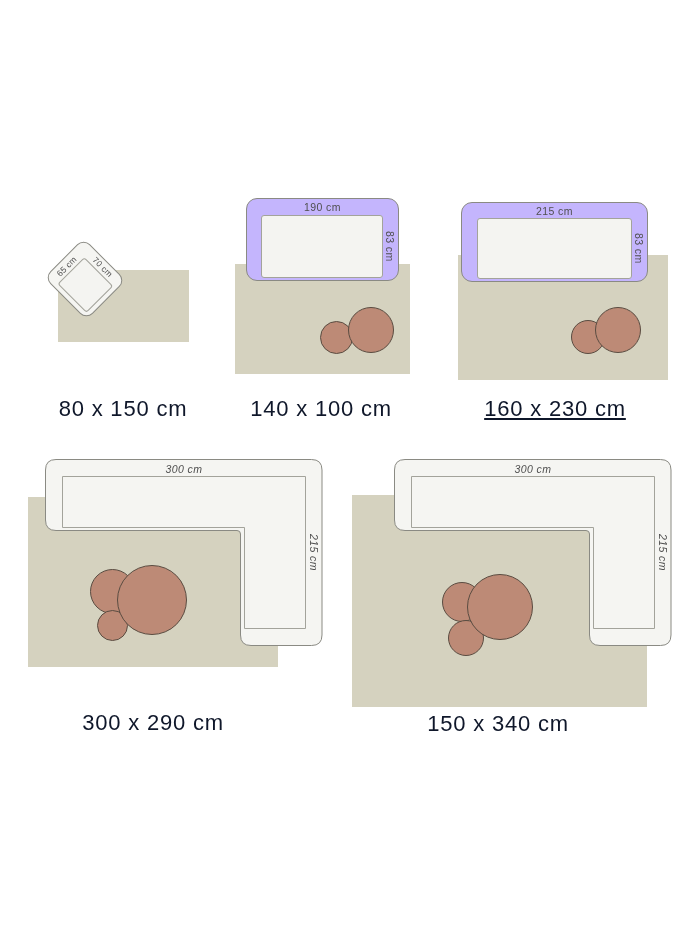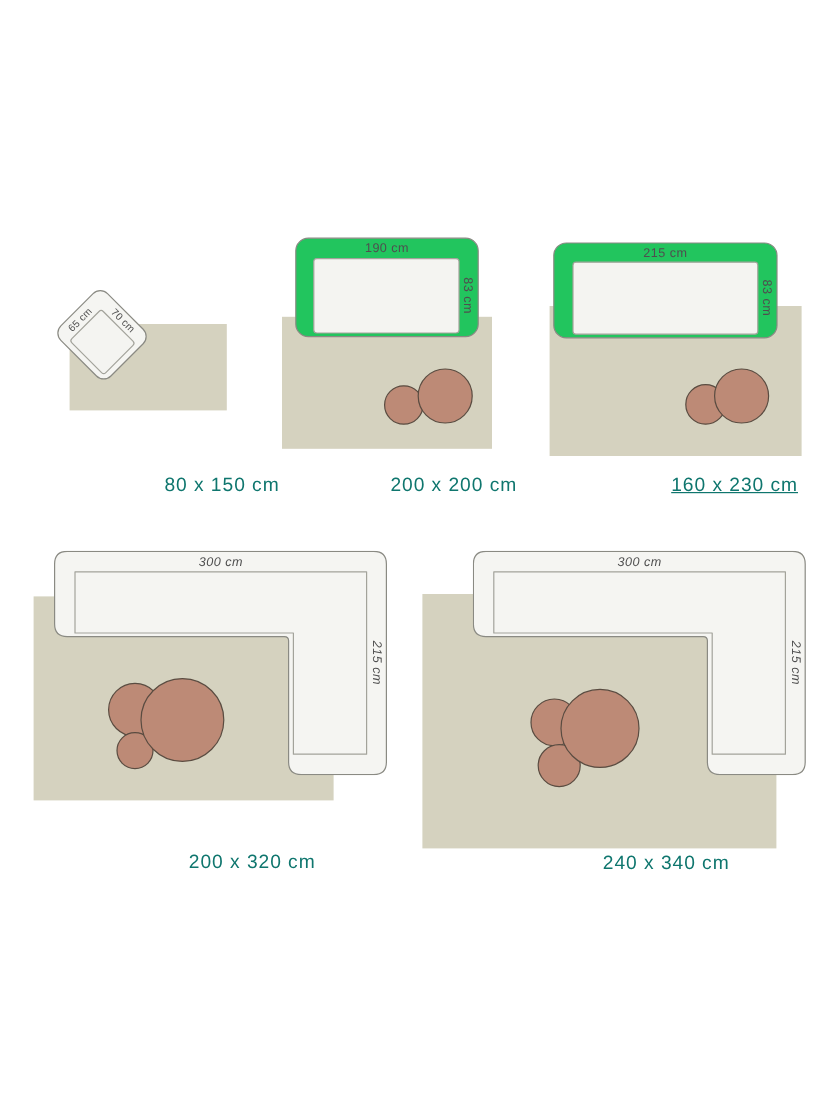--- a/index.html
+++ b/index.html
@@ -3,42 +3,42 @@
 <meta charset="utf-8">
 <style>
   html,body{margin:0;padding:0;background:#ffffff;}
   #canvas{
     position:relative;width:700px;height:933px;background:#ffffff;
     font-family:"Liberation Sans", sans-serif;overflow:hidden;
   }
   .diagram{position:absolute;left:0;top:0;width:0;height:0;overflow:visible;}
   .rug{position:absolute;background:#d5d2bf;z-index:1;}
   .sofa{
-    position:absolute;background:#22c55e;border:1px solid #8a8a83;
+    position:absolute;background:#c4b5fd;border:1px solid #8a8a83;
     border-radius:11px;z-index:2;box-sizing:border-box;
   }
   .seat{
     position:absolute;background:#f4f4f1;border:1px solid #a3a39b;
     border-radius:3px;box-sizing:border-box;
   }
   .dim{
     position:absolute;font-size:10.5px;letter-spacing:0.4px;color:#4f4f4f;
     text-align:center;white-space:nowrap;z-index:3;
   }
   .dim-v{
     writing-mode:vertical-rl;text-orientation:mixed;
   }
   .dim-sm{font-size:8.5px;letter-spacing:0.2px;}
   .circle{
     position:absolute;border-radius:50%;background:#bd8a76;
     border:1px solid #5a4c41;box-sizing:border-box;
   }
   .caption{
-    position:absolute;width:220px;text-align:right;color:#0f766e;
-    font-size:16px;letter-spacing:0.8px;z-index:5;white-space:nowrap;
+    position:absolute;width:220px;text-align:center;color:#0f172a;
+    font-size:22px;letter-spacing:0.8px;z-index:5;white-space:nowrap;
   }
   .lsofa{position:absolute;z-index:2;font-style:italic;}
   .lsofa svg{position:absolute;left:0;top:0;}
   .side-table{
     position:absolute;background:#f5f5f2;border:1px solid #8a8a83;
     border-radius:9px;z-index:2;box-sizing:border-box;transform:rotate(-45deg);
   }
 </style>
 </head>
 <body>
@@ -57,21 +57,21 @@
 
   <div class="diagram">
     <div class="rug" style="left:235px;top:264px;width:175px;height:110px;"></div>
     <div class="sofa" style="left:246px;top:198px;width:153px;height:83px;">
       <div class="seat" style="left:14px;top:16px;right:15px;bottom:2px;"></div>
       <div class="dim" style="left:0;right:0;top:2px;">190 cm</div>
       <div class="dim dim-v" style="right:2px;top:16px;bottom:3px;">83 cm</div>
     </div>
     <div class="circle" style="left:320px;top:321px;width:33px;height:33px;z-index:2;"></div>
     <div class="circle" style="left:348px;top:307px;width:46px;height:46px;z-index:3;"></div>
-    <div class="caption" style="left:211px;top:396px;">200 x 200 cm</div>
+    <div class="caption" style="left:211px;top:396px;">140 x 100 cm</div>
   </div>
 
   <div class="diagram">
     <div class="rug" style="left:458px;top:255px;width:210px;height:125px;"></div>
     <div class="sofa" style="left:461px;top:202px;width:187px;height:80px;">
       <div class="seat" style="left:15px;top:15px;right:15px;bottom:2px;"></div>
       <div class="dim" style="left:0;right:0;top:2px;">215 cm</div>
       <div class="dim dim-v" style="right:2px;top:15px;bottom:3px;">83 cm</div>
     </div>
     <div class="circle" style="left:571px;top:320px;width:34px;height:34px;z-index:2;"></div>
@@ -85,32 +85,32 @@
       <svg width="278" height="187" viewBox="0 0 278 187">
         <path d="M11,0.5 H266.5 Q277,0.5 277,11 V176 Q277,186.5 266.5,186.5 H206 Q195.5,186.5 195.5,176 V75 Q195.5,71.5 192,71.5 H11 Q0.5,71.5 0.5,61 V11 Q0.5,0.5 11,0.5 Z" fill="#f5f5f2" stroke="#8a8a83" stroke-width="1" stroke-linejoin="round"></path>
         <path d="M17.5,17.5 H260.5 V169.5 H199.5 V68.5 H17.5 Z" fill="none" stroke="#a3a39b" stroke-width="1" stroke-linejoin="round"></path>
       </svg>
       <div class="dim" style="left:0;right:0;top:4px;">300 cm</div>
       <div class="dim dim-v" style="right:3px;top:17px;bottom:17px;">215 cm</div>
     </div>
     <div class="circle" style="left:90px;top:569px;width:45px;height:45px;z-index:2;"></div>
     <div class="circle" style="left:97px;top:610px;width:31px;height:31px;z-index:3;"></div>
     <div class="circle" style="left:117px;top:565px;width:70px;height:70px;z-index:4;"></div>
-    <div class="caption" style="left:43px;top:710px;">200 x 320 cm</div>
+    <div class="caption" style="left:43px;top:710px;">300 x 290 cm</div>
   </div>
 
   <div class="diagram">
     <div class="rug" style="left:352px;top:495px;width:295px;height:212px;"></div>
     <div class="lsofa" style="left:394px;top:459px;width:278px;height:187px;">
       <svg width="278" height="187" viewBox="0 0 278 187">
         <path d="M11,0.5 H266.5 Q277,0.5 277,11 V176 Q277,186.5 266.5,186.5 H206 Q195.5,186.5 195.5,176 V75 Q195.5,71.5 192,71.5 H11 Q0.5,71.5 0.5,61 V11 Q0.5,0.5 11,0.5 Z" fill="#f5f5f2" stroke="#8a8a83" stroke-width="1" stroke-linejoin="round"></path>
         <path d="M17.5,17.5 H260.5 V169.5 H199.5 V68.5 H17.5 Z" fill="none" stroke="#a3a39b" stroke-width="1" stroke-linejoin="round"></path>
       </svg>
       <div class="dim" style="left:0;right:0;top:4px;">300 cm</div>
       <div class="dim dim-v" style="right:3px;top:17px;bottom:17px;">215 cm</div>
     </div>
     <div class="circle" style="left:442px;top:582px;width:40px;height:40px;z-index:2;"></div>
     <div class="circle" style="left:448px;top:620px;width:36px;height:36px;z-index:3;"></div>
     <div class="circle" style="left:467px;top:574px;width:66px;height:66px;z-index:4;"></div>
-    <div class="caption" style="left:388px;top:711px;">240 x 340 cm</div>
+    <div class="caption" style="left:388px;top:711px;">150 x 340 cm</div>
   </div>
 
 </div>
 
 </body></html>

